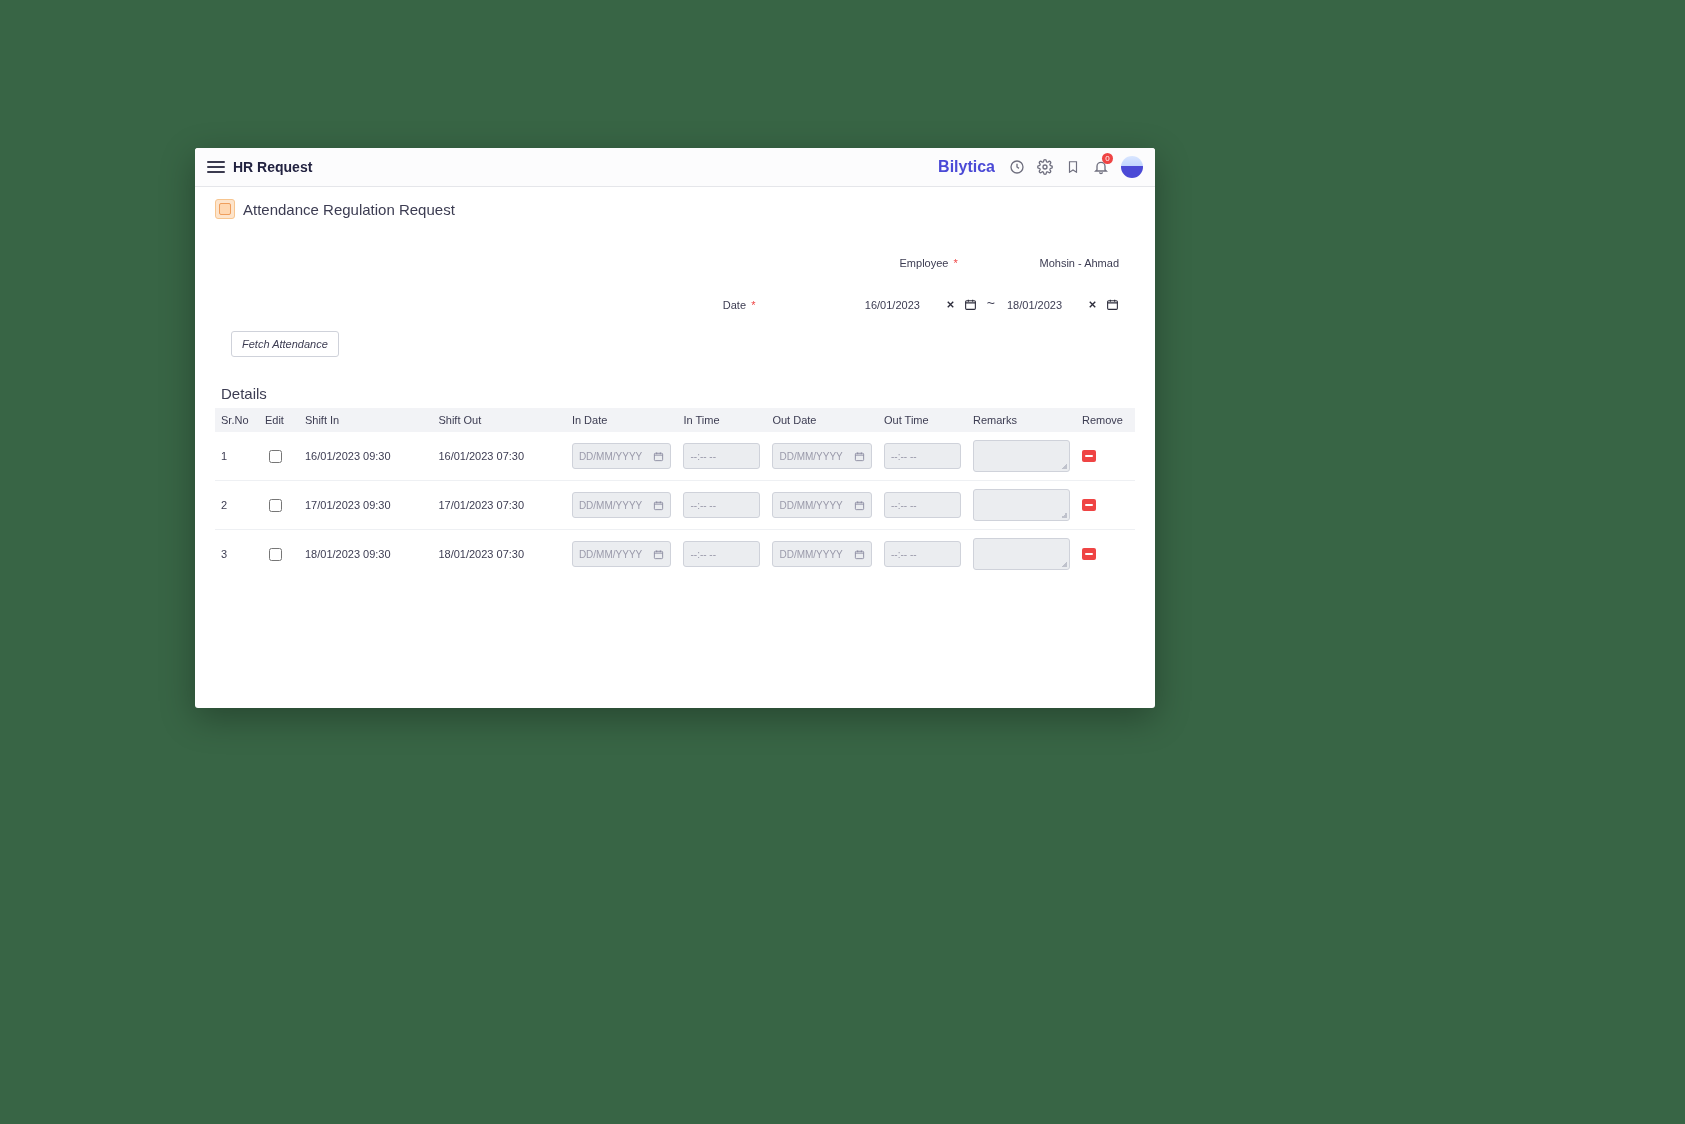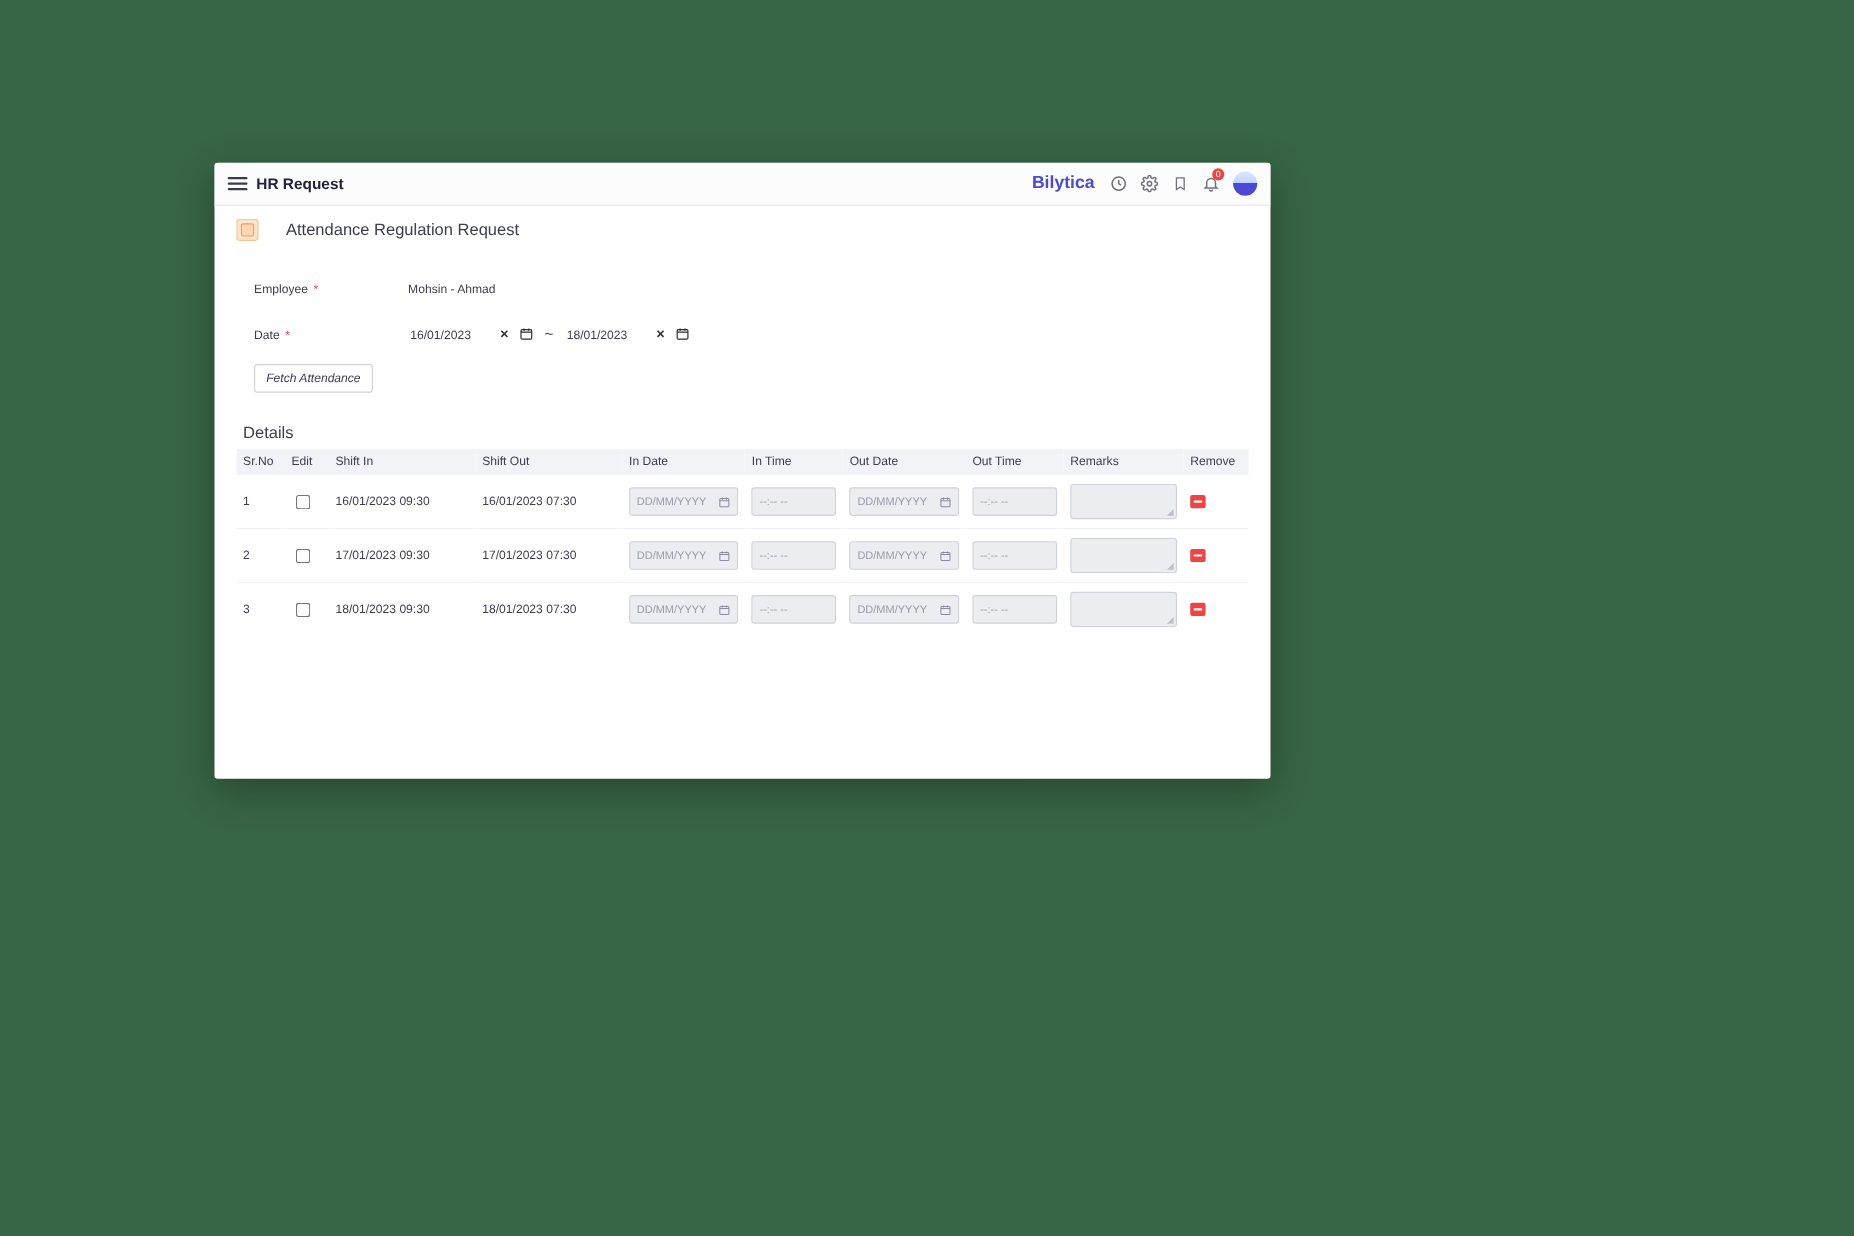--- a/index.html
+++ b/index.html
@@ -170,21 +170,21 @@
   cursor: pointer;
 }
 .btn-primary { background: var(--brand); }
 .btn-secondary { background: var(--orange); }
 .panel {
   margin: 0 8px;
 }
 .panel-title {
   display: flex;
   align-items: center;
-  gap: 25px;
+  gap: 8px;
   font-size: 15px;
   color: #3c3c52;
   font-weight: 500;
   margin-bottom: 14px;
 }
 .panel-title .ticon {
   width: 18px;
   height: 18px;
   border: 1px solid #f7c58f;
   border-radius: 3px;
@@ -202,20 +202,21 @@
 }
 .form-card {
   padding: 14px 16px 10px 16px;
 }
 .form-row {
   display: flex;
   align-items: center;
   font-size: 11px;
   min-height: 32px;
   margin-bottom: 10px;
+  justify-content: flex-end;
 }
 .form-row .lbl { width: 140px; color: #3c3c52; }
 .form-row .req { color: var(--red); margin-left: 2px; }
 .form-row .val { color: #3c3c52; font-size: 11px; }
 .date-part {
   display: flex;
   align-items: center;
   gap: 8px;
 }
 .date-part input {

